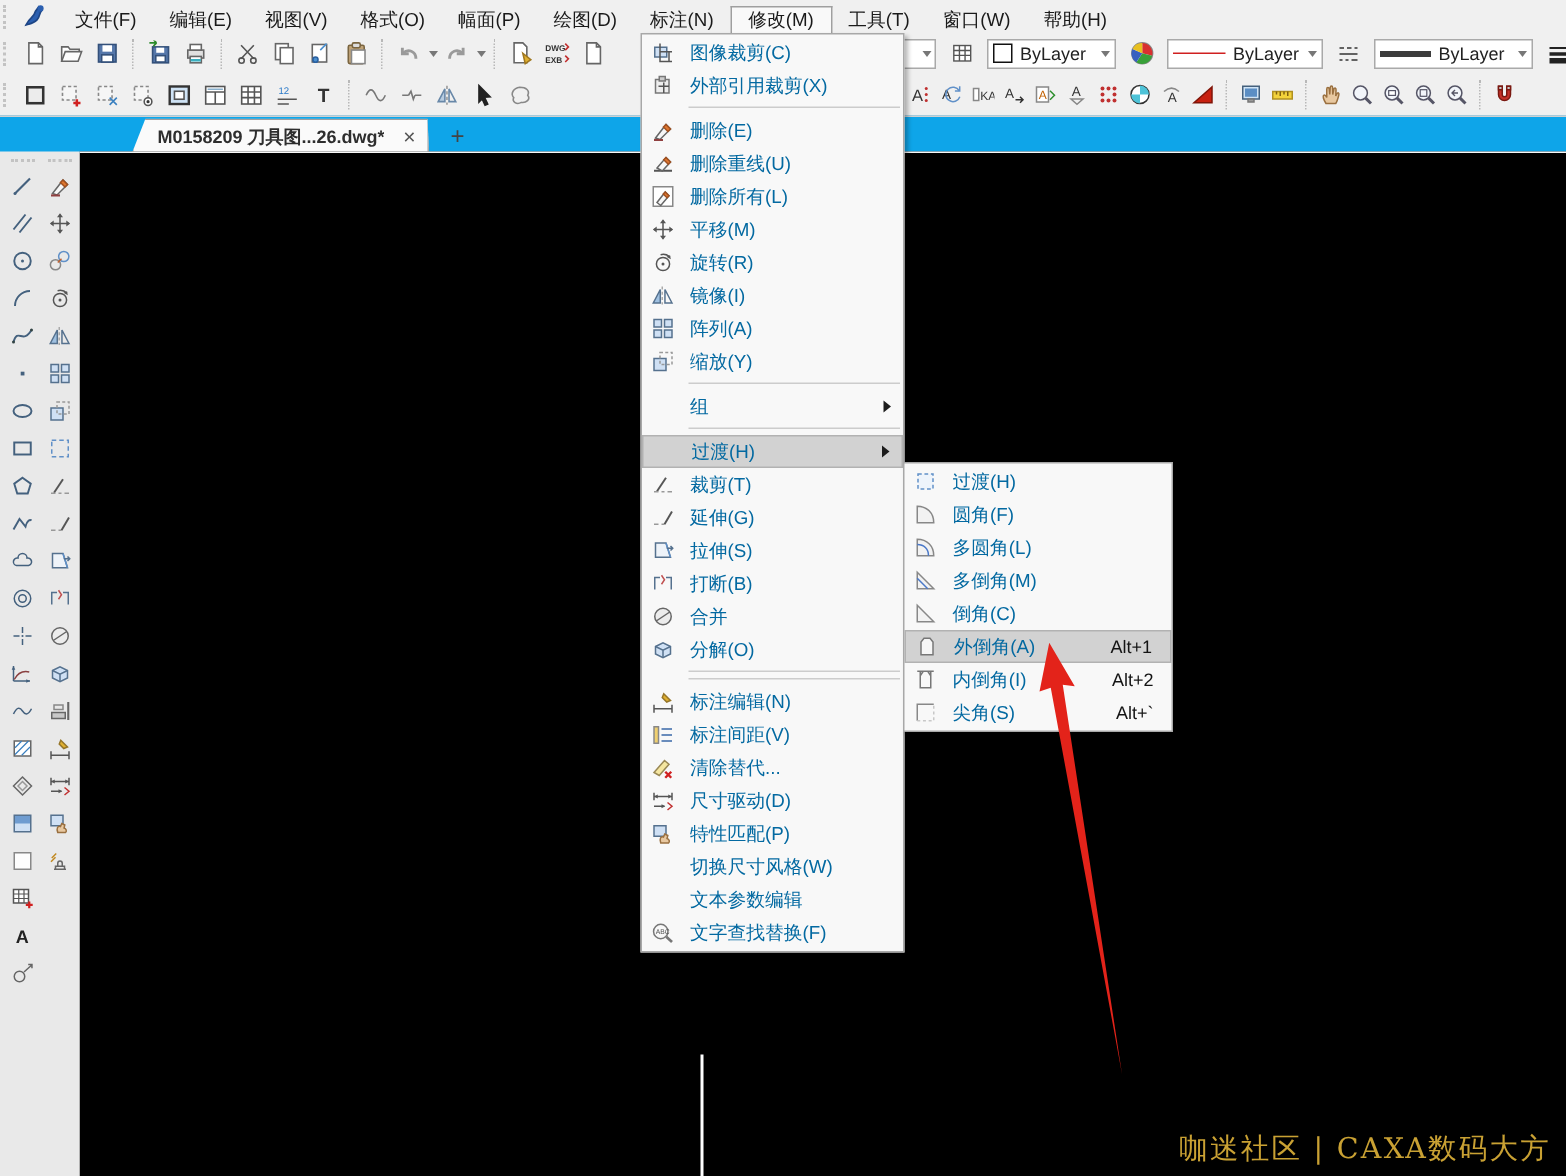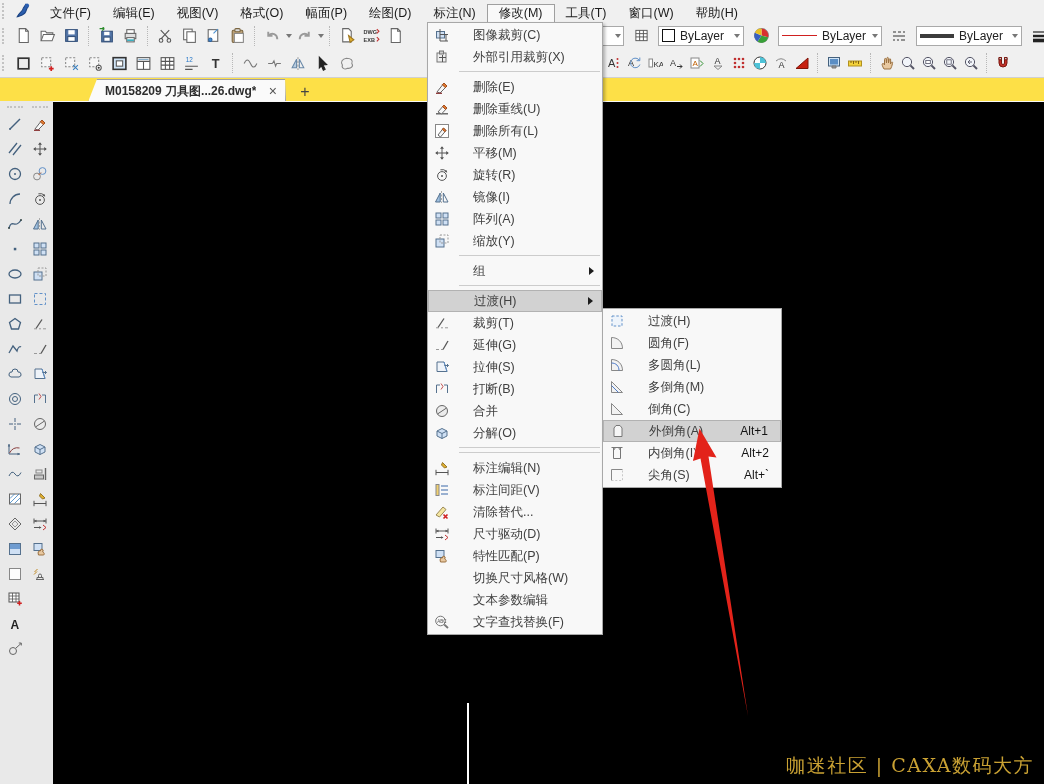--- a/index.html
+++ b/index.html
@@ -23,41 +23,41 @@
   .caret{width:0;height:0;border-top:4px solid #777;border-left:3.5px solid transparent;border-right:3.5px solid transparent;margin-left:2px;}
   .combo{height:20px;background:#fff;border:1px solid #a9a9a9;display:flex;align-items:center;padding:0 3px;box-sizing:border-box;flex:0 0 auto;}
   .combo .val{font-size:12px;color:#222;margin:0 6px 0 5px;}
   .combo .samp-swatch{width:11px;height:11px;background:#fff;border:1.5px solid #111;}
   .combo .samp-redline{width:42px;height:0;border-top:1.6px solid #d02020;}
   .combo .samp-thickline{width:34px;height:4px;background:#3c3c3c;}
   .r1right{position:absolute;left:601px;top:0;height:27px;display:flex;align-items:center;gap:5px;}
   .r2right{position:absolute;left:602px;top:0;height:28px;display:flex;align-items:center;}
   .partial-combo{width:23px;height:20px;border:1px solid #a9a9a9;background:#fff;display:flex;align-items:center;justify-content:flex-end;padding-right:2px;box-sizing:border-box;}
   
-  #tabbar{position:absolute;left:0;top:77px;width:1044px;height:24px;background:#fde047;border-top:1px solid #d0d0d0;}
+  #tabbar{position:absolute;left:0;top:77px;width:1044px;height:24px;background:#0ea5e9;border-top:1px solid #d0d0d0;}
   #doc-tab{position:absolute;left:88px;top:1px;width:198px;height:23px;background:#fafafa;border:1px solid #9f9f9f;border-bottom:none;box-sizing:border-box;display:flex;align-items:center;clip-path:polygon(9px 0,calc(100% - 1px) 0,100% 100%,0 100%);}
   #doc-tab .tlabel{font-size:12px;font-weight:700;color:#2e2e2e;margin-left:16px;white-space:nowrap;overflow:hidden;}
   #doc-tab .tclose{margin-left:auto;margin-right:8px;font-size:14px;color:#555;line-height:1;}
   #newtab-btn{position:absolute;left:293px;top:3px;width:22px;height:19px;display:flex;align-items:center;justify-content:center;font-size:16px;color:#444;border:1px solid transparent;}
   
   #leftbar{position:absolute;left:0;top:101px;width:53px;height:683px;background:#e9e9e9;z-index:5;}
   .lcol{position:absolute;top:2px;width:23px;display:flex;flex-direction:column;align-items:center;}
   #lcol-draw{left:3px;} #lcol-mod{left:28px;}
   .ltbtn{width:22px;height:22px;margin-bottom:3px;display:flex;align-items:center;justify-content:center;}
   #canvas{position:absolute;left:53px;top:101px;width:991px;height:683px;background:#000;border-top:1px solid #f8f8f8;box-sizing:border-box;}
   #watermark{position:absolute;right:10px;bottom:5px;font-family:"DejaVu Serif","Liberation Serif",serif;font-size:19px;color:#c9a133;letter-spacing:1.5px;white-space:nowrap;}
   #vline{position:absolute;left:467px;top:703px;width:2px;height:81px;background:#fff;}
   
   .menu-pop{position:absolute;background:#f8f8f8;border:1px solid #a8a8a8;box-shadow:2px 2px 3px rgba(0,0,0,.28);box-sizing:border-box;padding:1px 0;}
   #modify-menu{left:427px;top:22px;width:176px;z-index:30;}
   #transition-submenu{left:602px;top:308px;width:180px;z-index:31;}
   .mrow{height:22px;display:flex;align-items:center;box-sizing:border-box;padding:0 1px;}
   .mrow.hl{background:#d2d2d2;border:1px solid #b2b2b2;}
   .micon{width:20px;height:18px;display:flex;align-items:center;justify-content:center;margin-left:3px;flex:0 0 auto;}
-  .mlabel{margin-left:21px;font-size:12.5px;color:#404040;white-space:nowrap;}
+  .mlabel{margin-left:8px;font-size:12.5px;color:#0369a1;white-space:nowrap;}
   .msc{margin-left:auto;margin-right:11px;font-size:12px;color:#141414;}
   .marr{margin-left:auto;margin-right:7px;width:0;height:0;border-left:5px solid #1c1c1c;border-top:4px solid transparent;border-bottom:4px solid transparent;}
   .msep{border-top:1px solid #ccc;margin:3px 2px 4px 31px;}
   
   #arrow-overlay{position:absolute;left:0;top:0;width:1044px;height:784px;z-index:60;pointer-events:none;}
 </style>
 </head>
 <body>
 
 <div id="screen">

